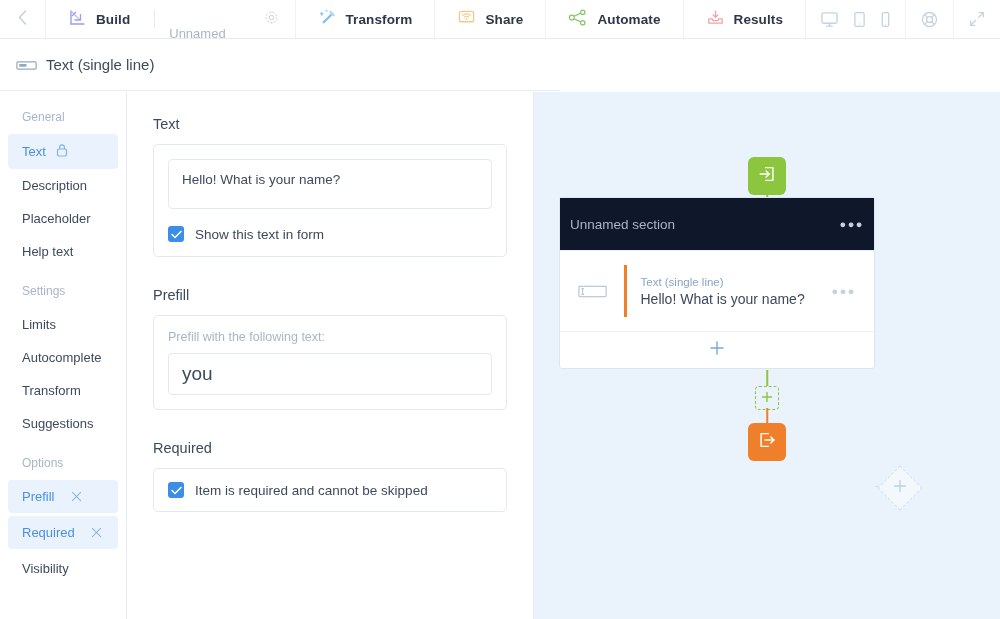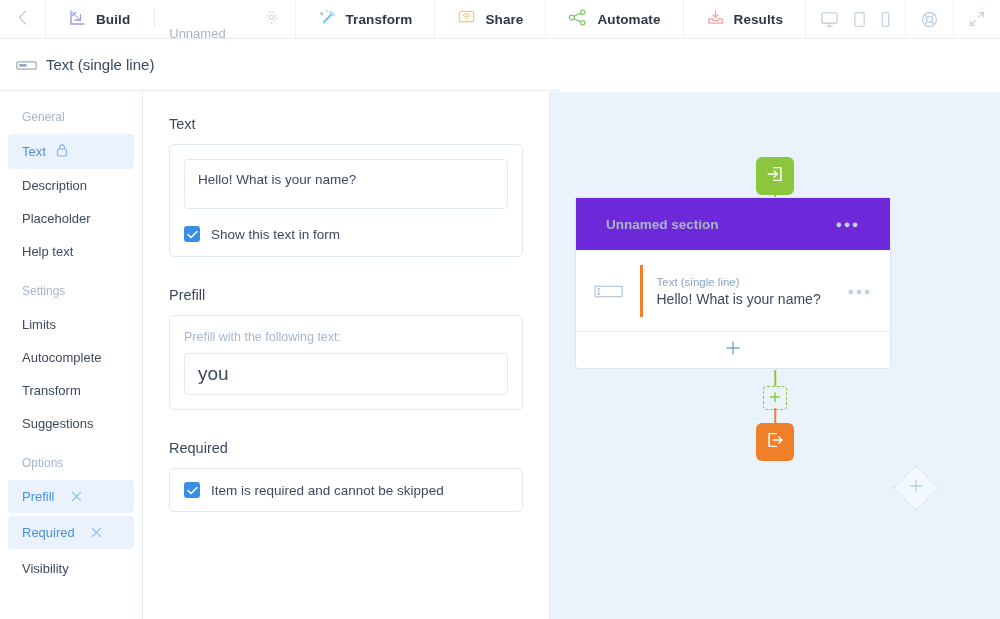--- a/index.html
+++ b/index.html
@@ -158,21 +158,21 @@
   
   .body-row {
     position: absolute;
     top: 92px;
     left: 0;
     right: 0;
     bottom: 0;
     display: flex;
   }
   .sidebar {
-    width: 143px;
+    width: 127px;
     border-right: 1px solid #e6ecf2;
     background: #fff;
     padding-top: 18px;
     box-sizing: border-box;
     overflow: hidden;
   }
   .sb-group-title {
     font-size: 12px;
     color: #a9b6c6;
     padding: 0 22px;
@@ -358,24 +358,23 @@
     width: 316px;
     background: #fff;
     border: 1px solid #dde6f0;
     border-radius: 3px;
     box-sizing: border-box;
   }
   .sc-head {
     height: 52px;
     display: flex;
     align-items: center;
-    padding: 0 30px;
+    padding: 0 10px;
     border-bottom: 1px solid #eef2f7;
-    background: #6d28d9;
-    font-weight: bold;
+    background: #0f172a;
   }
   .sc-head .t { font-size: 13.5px; color: #a9b6c6; }
   .dots {
     margin-left: auto;
     color: #c4d2e0;
     letter-spacing: 1.5px;
     font-size: 11px;
     cursor: pointer;
   }
   .sc-item {

